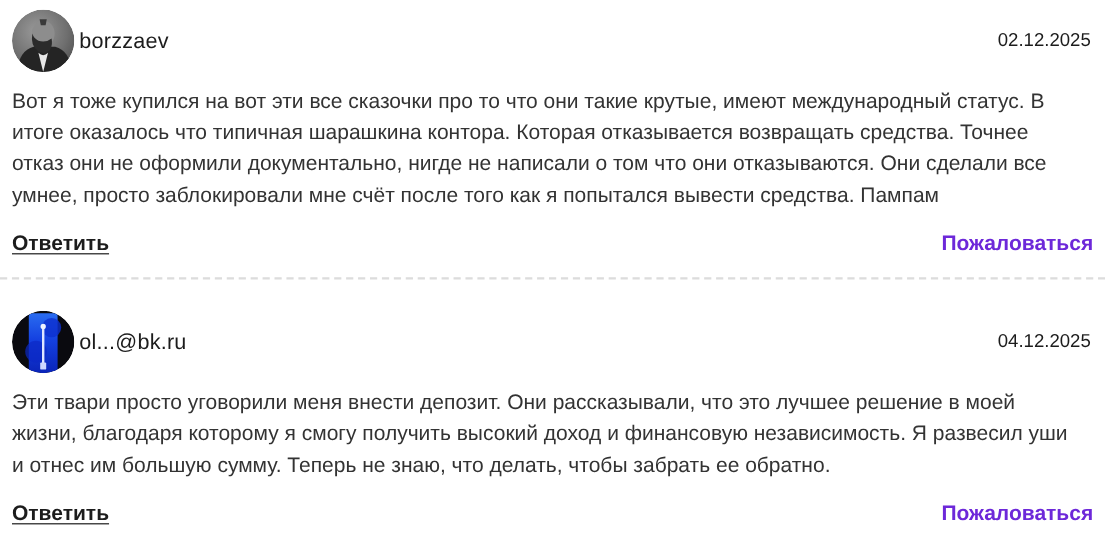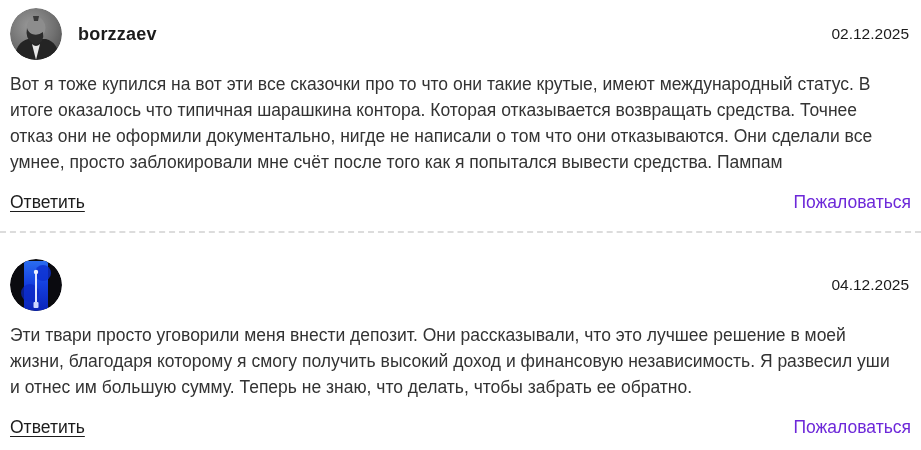--- a/index.html
+++ b/index.html
@@ -24,24 +24,24 @@
   .avatar {
     width: 52px;
     height: 52px;
     border-radius: 50%;
     overflow: hidden;
     flex: 0 0 auto;
     display: block;
   }
   .avatar svg { display: block; }
   .username {
-    font-weight: 700;
+    font-weight: 400;
     font-size: 18px;
     color: #1c1c1c;
-    margin-left: 16px;
+    margin-left: 4px;
     letter-spacing: 0.2px;
   }
   .date {
     margin-left: auto;
     font-size: 15.5px;
     color: #1c1c1c;
     padding-right: 2px;
   }
   .comment-text {
     margin: 11px 16px 0 0;
@@ -49,21 +49,21 @@
     line-height: 26px;
     color: #333333;
     max-width: 901px;
   }
   .comment-actions {
     display: flex;
     justify-content: space-between;
     align-items: center;
     margin-top: 17px;
     font-size: 17.5px;
-    font-weight: 400;
+    font-weight: 700;
   }
   .reply-link {
     color: #1c1c1c;
     text-decoration: underline;
     text-underline-offset: 3px;
     cursor: pointer;
   }
   .report-link {
     color: #6d28d9;
     text-decoration: none;
@@ -134,20 +134,21 @@
             <rect width="52" height="52" fill="#0a0a0f"></rect>
             <rect x="14" y="2" width="24" height="50" rx="3" fill="url(#g2)"></rect>
             <circle cx="33" cy="14" r="8" fill="#0c2fd0" opacity="0.8"></circle>
             <circle cx="20" cy="34" r="9" fill="#0b28c4" opacity="0.7"></circle>
             <rect x="25" y="14" width="2" height="30" fill="#dfe6ff"></rect>
             <circle cx="26" cy="13" r="2.2" fill="#eef2ff"></circle>
             <rect x="23.5" y="43" width="5" height="6" rx="1" fill="#cdd7ff"></rect>
           </g>
         </svg>
       </span>
+      <span class="username">ol...@bk.ru</span>
       <span class="date">04.12.2025</span>
     </header>
     <p class="comment-text">Эти твари просто уговорили меня внести депозит. Они рассказывали, что это лучшее решение в моей жизни, благодаря которому я смогу получить высокий доход и финансовую независимость. Я развесил уши и отнес им большую сумму. Теперь не знаю, что делать, чтобы забрать ее обратно.</p>
     <footer class="comment-actions">
       <a class="reply-link">Ответить</a>
       <a class="report-link">Пожаловаться</a>
     </footer>
   </article>
 
 </div>

